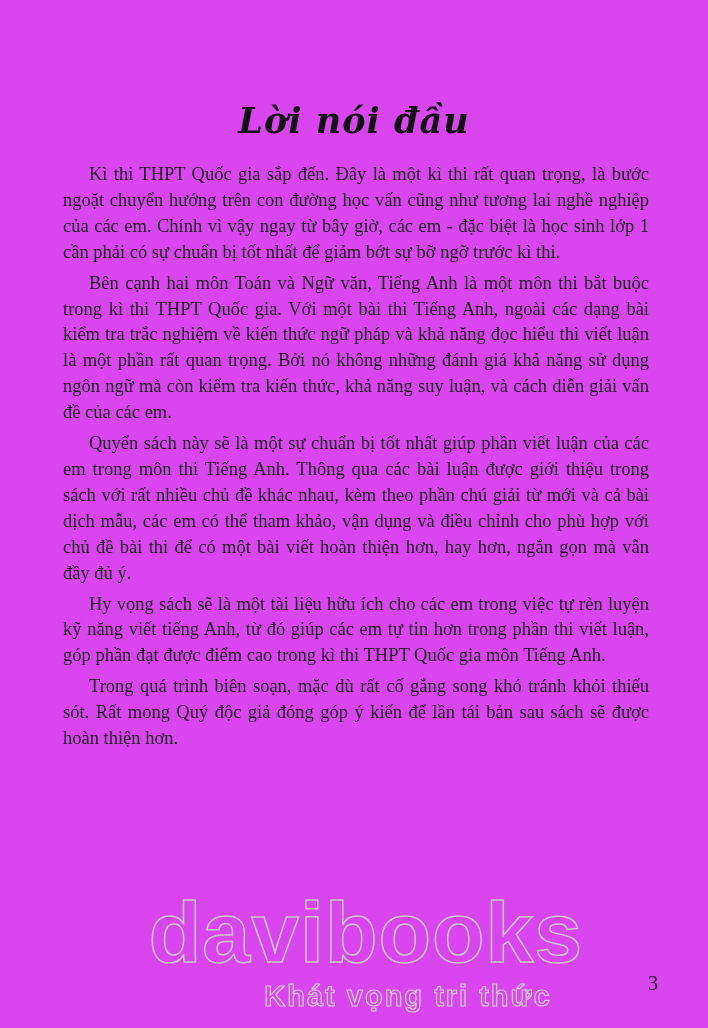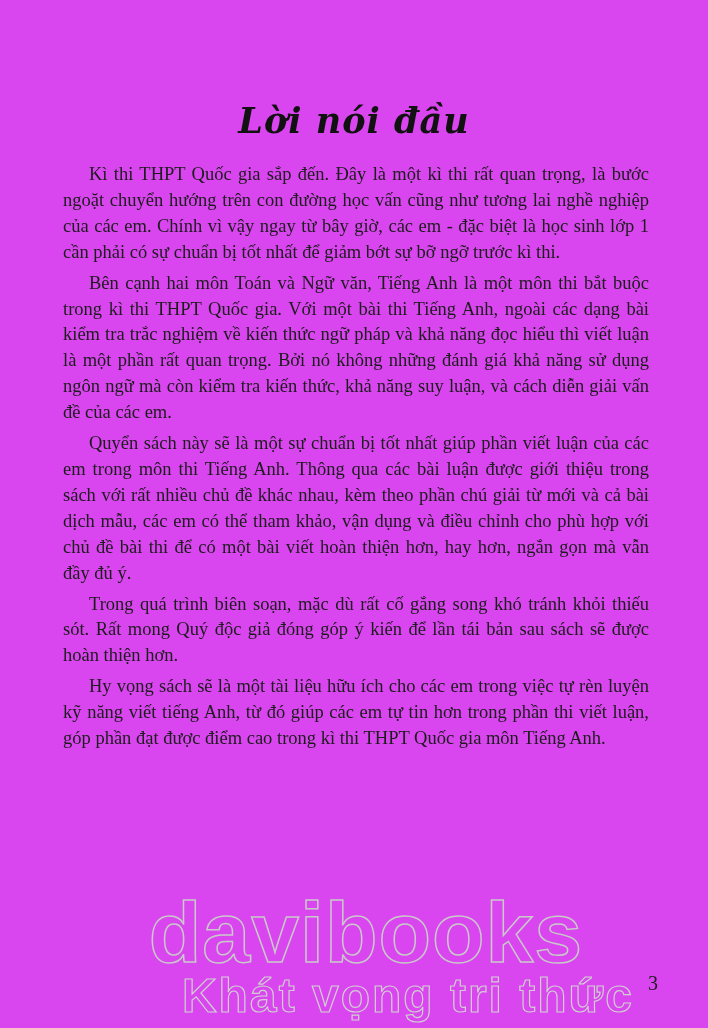--- a/index.html
+++ b/index.html
@@ -57,21 +57,21 @@
     font-weight: bold;
     font-size: 86px;
     line-height: 88px;
     letter-spacing: 1px;
     color: transparent;
     -webkit-text-stroke: 1.5px #c9c9c9;
   }
   .wm-slogan {
     font-family: "Liberation Sans", sans-serif;
     font-weight: bold;
-    font-size: 48px;
+    font-size: 29px;
     line-height: 40px;
     letter-spacing: 2px;
     margin-top: 0px;
     transform: translateX(42px);
     color: transparent;
     -webkit-text-stroke: 1.2px #cfcfcf;
   }
   @supports not (-webkit-text-stroke: 1px #000) {
     .wm-brand, .wm-slogan { color: #dcdcdc; }
   }
@@ -86,22 +86,22 @@
 <body>
 
 <div class="page">
 
   <div class="page-title">Lời nói đầu</div>
 
   <div class="content">
     <p class="body-par">Kì thi THPT Quốc gia sắp đến. Đây là một kì thi rất quan trọng, là bước ngoặt chuyển hướng trên con đường học vấn cũng như tương lai nghề nghiệp của các em. Chính vì vậy ngay từ bây giờ, các em - đặc biệt là học sinh lớp 1 cần phải có sự chuẩn bị tốt nhất để giảm bớt sự bỡ ngỡ trước kì thi.</p>
     <p class="body-par">Bên cạnh hai môn Toán và Ngữ văn, Tiếng Anh là một môn thi bắt buộc trong kì thi THPT Quốc gia. Với một bài thi Tiếng Anh, ngoài các dạng bài kiểm tra trắc nghiệm về kiến thức ngữ pháp và khả năng đọc hiểu thì viết luận là một phần rất quan trọng. Bởi nó không những đánh giá khả năng sử dụng ngôn ngữ mà còn kiểm tra kiến thức, khả năng suy luận, và cách diễn giải vấn đề của các em.</p>
     <p class="body-par">Quyển sách này sẽ là một sự chuẩn bị tốt nhất giúp phần viết luận của các em trong môn thi Tiếng Anh. Thông qua các bài luận được giới thiệu trong sách với rất nhiều chủ đề khác nhau, kèm theo phần chú giải từ mới và cả bài dịch mẫu, các em có thể tham khảo, vận dụng và điều chỉnh cho phù hợp với chủ đề bài thi để có một bài viết hoàn thiện hơn, hay hơn, ngắn gọn mà vẫn đầy đủ ý.</p>
+    <p class="body-par">Hy vọng sách sẽ là một tài liệu hữu ích cho các em trong việc tự rèn luyện kỹ năng viết tiếng Anh, từ đó giúp các em tự tin hơn trong phần thi viết luận, góp phần đạt được điểm cao trong kì thi THPT Quốc gia môn Tiếng Anh.</p>
     <p class="body-par">Trong quá trình biên soạn, mặc dù rất cố gắng song khó tránh khỏi thiếu sót. Rất mong Quý độc giả đóng góp ý kiến để lần tái bản sau sách sẽ được hoàn thiện hơn.</p>
-    <p class="body-par">Hy vọng sách sẽ là một tài liệu hữu ích cho các em trong việc tự rèn luyện kỹ năng viết tiếng Anh, từ đó giúp các em tự tin hơn trong phần thi viết luận, góp phần đạt được điểm cao trong kì thi THPT Quốc gia môn Tiếng Anh.</p>
   </div>
 
   <div class="watermark">
     <div class="wm-brand">davibooks</div>
     <div class="wm-slogan">Khát vọng tri thức</div>
   </div>
 
   <div class="page-number">3</div>
 
 </div>

